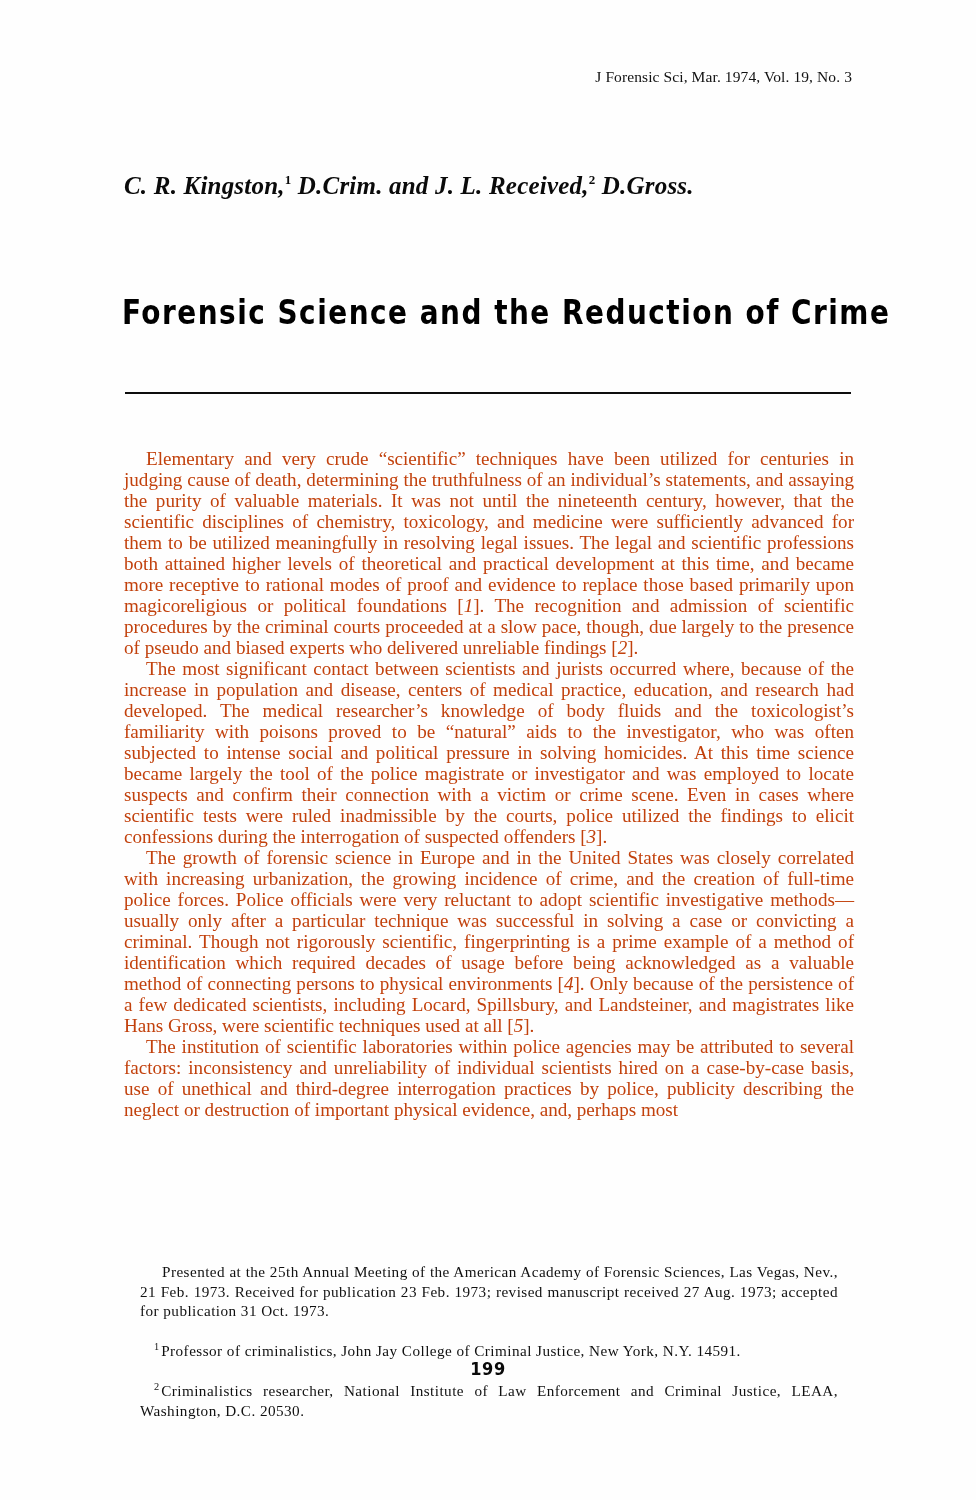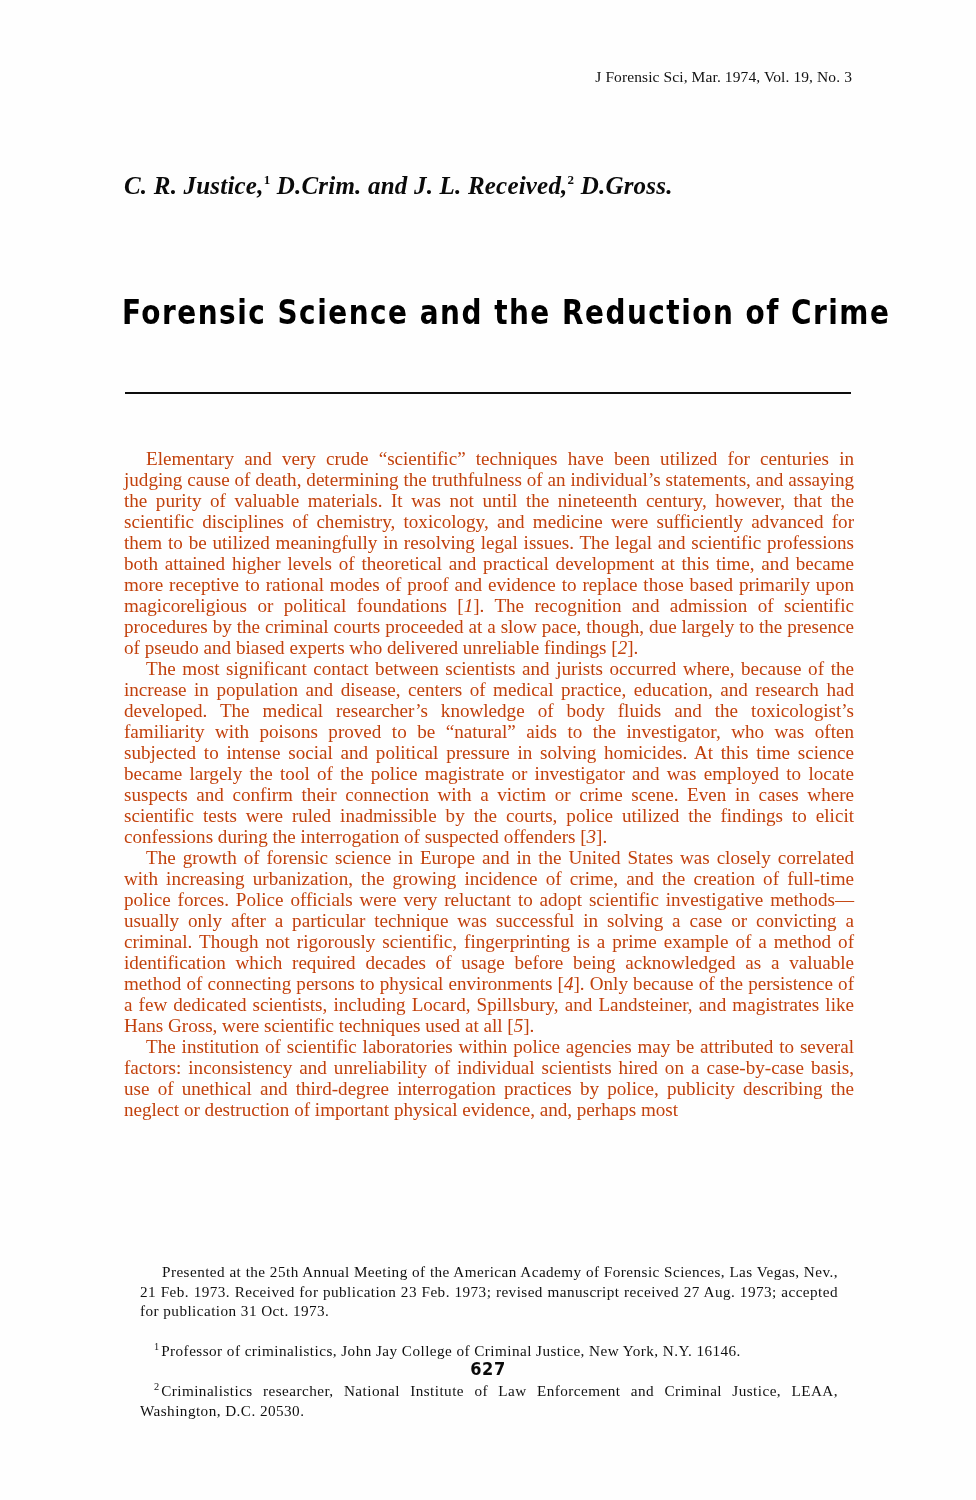--- a/index.html
+++ b/index.html
@@ -150,40 +150,40 @@
   }
 </style>
 </head>
 <body>
 
 <div class="page">
 
   <div class="running-head">J Forensic Sci, Mar. 1974, Vol. 19, No. 3</div>
 
   <div class="author-line">
-    <span>C. R. Justice,</span><sup>1</sup><span> D.Crim. and </span><span>J. L. Received,</span><sup>2</sup><span> D.Gross.</span>
+    <span>C. R. Kingston,</span><sup>1</sup><span> D.Crim. and </span><span>J. L. Received,</span><sup>2</sup><span> D.Gross.</span>
   </div>
 
   <h1 class="article-title">Forensic Science and the Reduction of Crime</h1>
 
   <div class="header-rule"></div>
 
   <div class="body-text">
 
     <p><span>Elementary and very crude “scientific” techniques have been utilized for centuries in judging cause of death, determining the truthfulness of an individual’s statements, and assaying the purity of valuable materials. It was not until the nineteenth century, however, that the scientific disciplines of chemistry, toxicology, and medicine were sufficiently advanced for them to be utilized meaningfully in resolving legal issues. The legal and scientific professions both attained higher levels of theoretical and practical development at this time, and became more receptive to rational modes of proof and evidence to replace those based primarily upon magicoreligious or political foundations [</span><em class="ref">1</em><span>]. The recognition and admission of scientific procedures by the criminal courts proceeded at a slow pace, though, due largely to the presence of pseudo and biased experts who delivered unreliable findings [</span><em class="ref">2</em><span>].</span></p>
 
     <p><span>The most significant contact between scientists and jurists occurred where, because of the increase in population and disease, centers of medical practice, education, and research had developed. The medical researcher’s knowledge of body fluids and the toxicologist’s familiarity with poisons proved to be “natural” aids to the investigator, who was often subjected to intense social and political pressure in solving homicides. At this time science became largely the tool of the police magistrate or investigator and was employed to locate suspects and confirm their connection with a victim or crime scene. Even in cases where scientific tests were ruled inadmissible by the courts, police utilized the findings to elicit confessions during the interrogation of suspected offenders [</span><em class="ref">3</em><span>].</span></p>
 
     <p><span>The growth of forensic science in Europe and in the United States was closely correlated with increasing urbanization, the growing incidence of crime, and the creation of full-time police forces. Police officials were very reluctant to adopt scientific investigative methods—usually only after a particular technique was successful in solving a case or convicting a criminal. Though not rigorously scientific, fingerprinting is a prime example of a method of identification which required decades of usage before being acknowledged as a valuable method of connecting persons to physical environments [</span><em class="ref">4</em><span>]. Only because of the persistence of a few dedicated scientists, including Locard, Spillsbury, and Landsteiner, and magistrates like Hans Gross, were scientific techniques used at all [</span><em class="ref">5</em><span>].</span></p>
 
     <p>The institution of scientific laboratories within police agencies may be attributed to several factors: inconsistency and unreliability of individual scientists hired on a case-by-case basis, use of unethical and third-degree interrogation practices by police, publicity describing the neglect or destruction of important physical evidence, and, perhaps most</p>
 
   </div>
 
   <div class="footnotes">
     <p class="fn-presented">Presented at the 25th Annual Meeting of the American Academy of Forensic Sciences, Las Vegas, Nev., 21 Feb. 1973. Received for publication 23 Feb. 1973; revised manuscript received 27 Aug. 1973; accepted for publication 31 Oct. 1973.</p>
-    <p class="fn-item"><sup>1</sup><span>Professor of criminalistics, John Jay College of Criminal Justice, New York, N.Y. 16146.</span></p>
+    <p class="fn-item"><sup>1</sup><span>Professor of criminalistics, John Jay College of Criminal Justice, New York, N.Y. 14591.</span></p>
     <p class="fn-item"><sup>2</sup><span>Criminalistics researcher, National Institute of Law Enforcement and Criminal Justice, LEAA, Washington, D.C. 20530.</span></p>
   </div>
 
-  <div class="folio">627</div>
+  <div class="folio">199</div>
 
 </div>
 
 </body></html>

